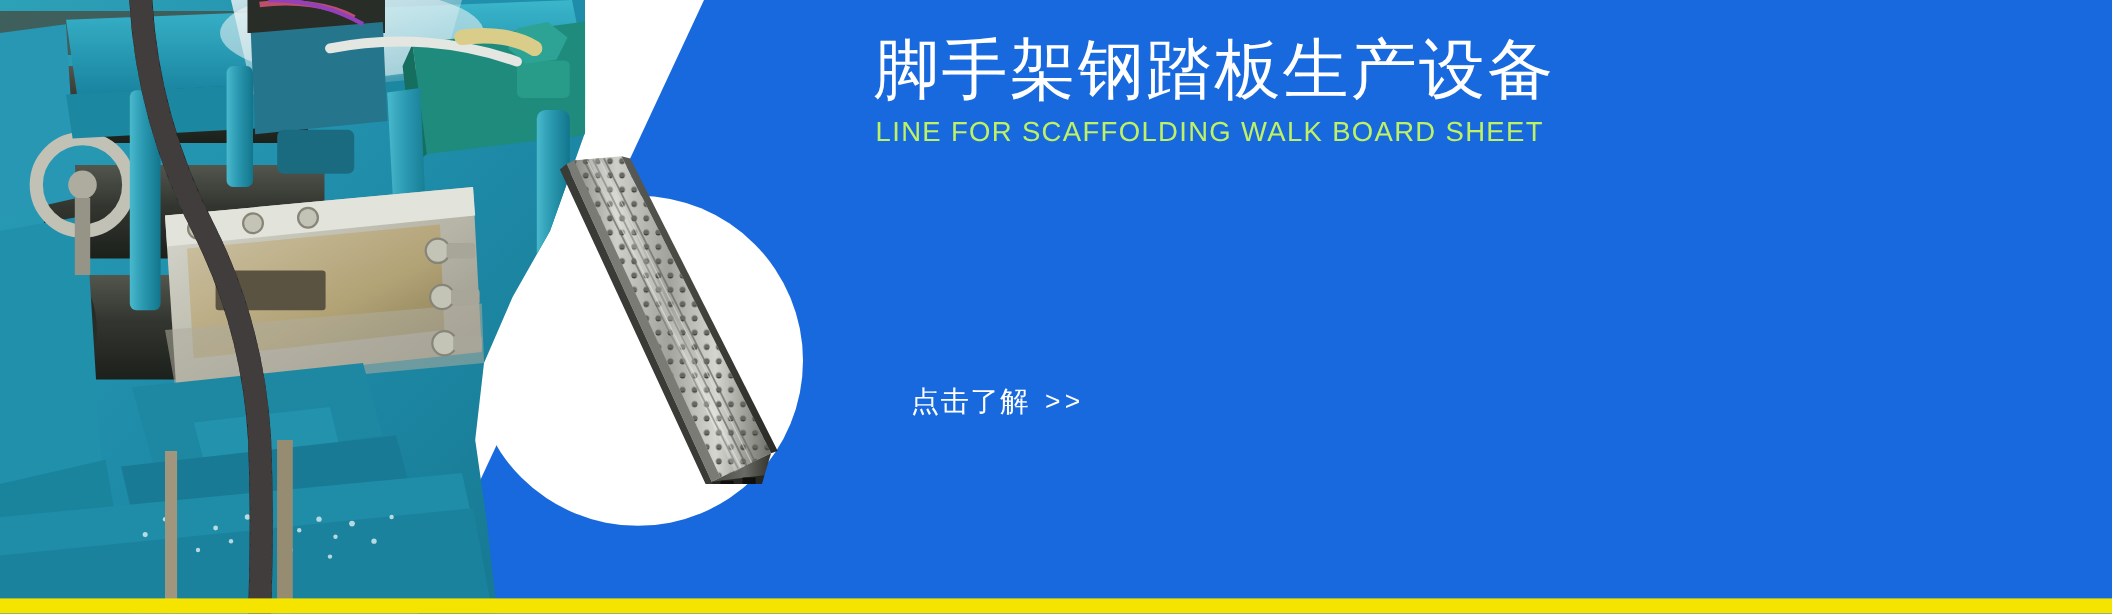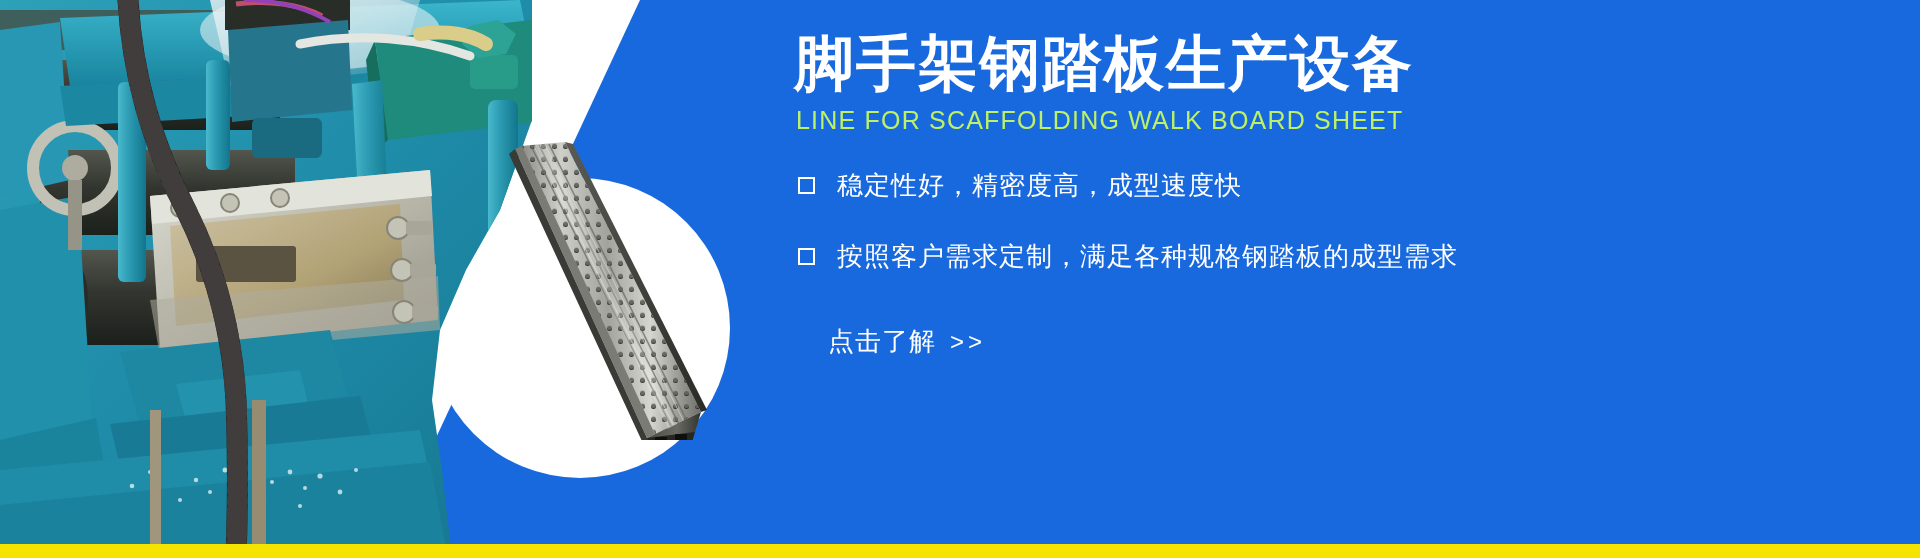--- a/index.html
+++ b/index.html
@@ -96,21 +96,21 @@
     z-index: 6;
     color: #ffffff;
   }
 
   .headline {
     position: absolute;
     left: 8px;
     top: 32px;
     font-size: 60px;
     line-height: 1.05;
-    font-weight: 700;
+    font-weight: 400;
     letter-spacing: 2px;
     color: #ffffff;
     white-space: nowrap;
   }
 
   .subhead {
     position: absolute;
     left: 10px;
     top: 106px;
     font-size: 25px;
@@ -142,21 +142,21 @@
   }
   .feature-text {
     font-size: 26px;
     letter-spacing: 1px;
     color: #ffffff;
   }
 
   .cta {
     position: absolute;
     left: 42px;
-    top: 324px;
+    top: 348px;
     display: flex;
     align-items: center;
     font-size: 26px;
     letter-spacing: 1px;
     color: #ffffff;
     cursor: pointer;
     white-space: nowrap;
   }
   .cta-arrows {
     margin-left: 14px;
@@ -380,33 +380,20 @@
   </div>
 
   <div class="yellow-strip"></div>
 
   <div class="text-col">
 
     <div class="headline">脚手架钢踏板生产设备</div>
 
     <div class="subhead">LINE FOR SCAFFOLDING WALK BOARD SHEET</div>
 
-    <div class="feature-list">
-
-      <div class="feature-item">
-        <span class="feature-box"></span>
-        <span class="feature-text">稳定性好，精密度高，成型速度快</span>
-      </div>
-
-      <div class="feature-item">
-        <span class="feature-box"></span>
-        <span class="feature-text">按照客户需求定制，满足各种规格钢踏板的成型需求</span>
-      </div>
-
-    </div>
 
     <div class="cta">
       <span>点击了解</span>
       <span class="cta-arrows">&gt;&gt;</span>
     </div>
 
   </div>
 
 </div>
 

